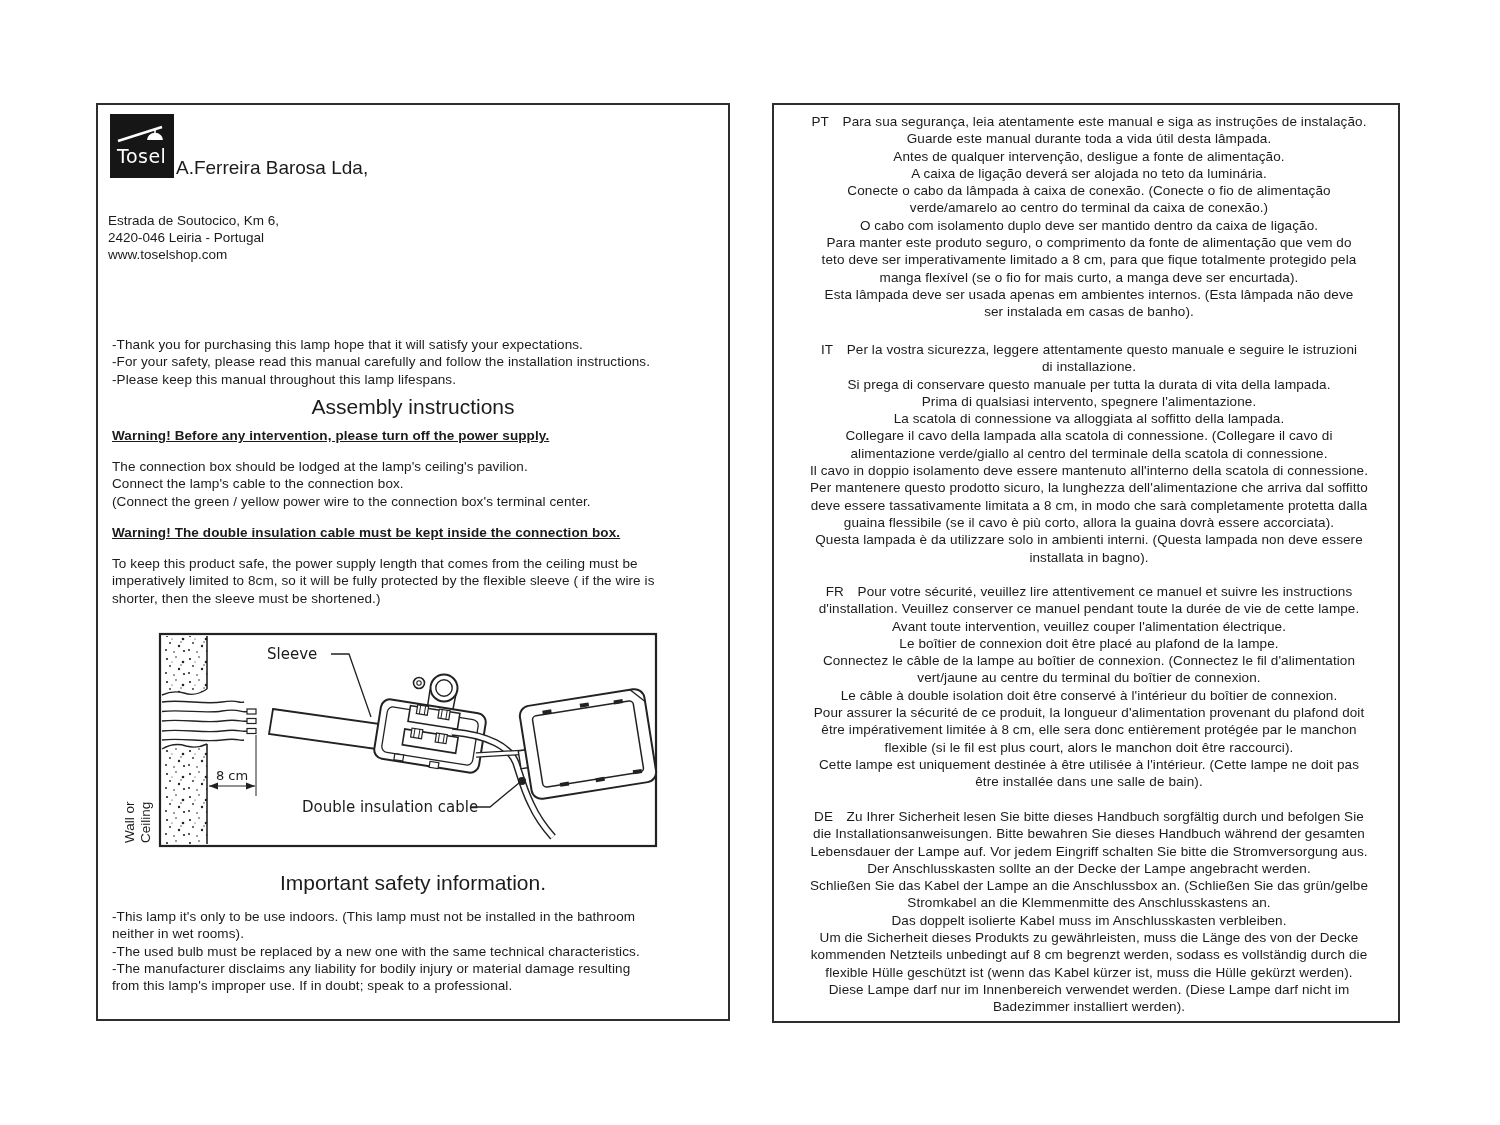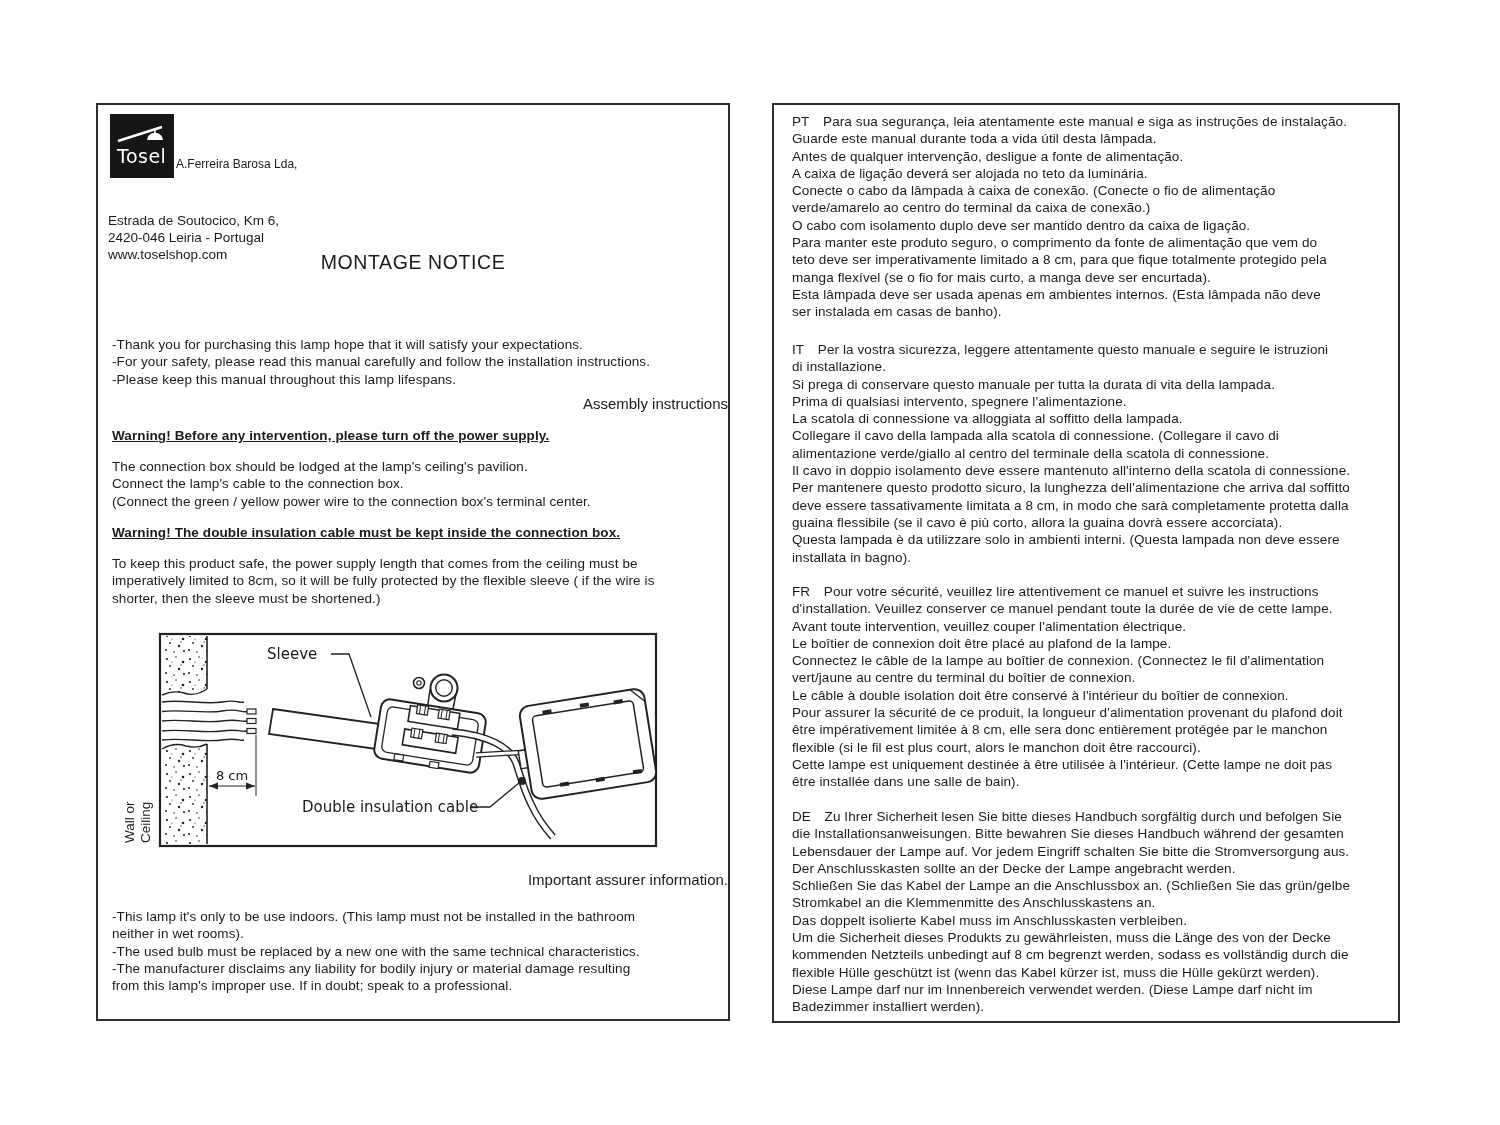--- a/index.html
+++ b/index.html
@@ -3,29 +3,29 @@
 <meta charset="utf-8">
 <style>
   html,body{margin:0;padding:0;}
   body{
     width:1500px;height:1125px;position:relative;background:#ffffff;
     font-family:"Liberation Sans",sans-serif;color:#1b1b1b;
     -webkit-font-smoothing:antialiased;
   }
   .panel{position:absolute;background:#fff;border:2px solid #2e2e2e;box-sizing:border-box;}
   .left-panel{left:96px;top:103px;width:634px;height:918px;}
-  .right-panel{left:772px;top:103px;width:628px;height:920px;}
+  .right-panel{left:772px;top:103px;width:628px;height:920px;text-align:center;}
   .pos{position:absolute;margin:0;}
   .body{font-size:13.5px;line-height:17.3px;white-space:pre-line;letter-spacing:0.1px;}
   .bold{font-weight:bold;text-decoration:underline;}
   .center{width:100%;text-align:center;}
   .title{font-size:19.5px;font-weight:400;letter-spacing:0.6px;}
   .subtitle{font-size:15px;font-weight:bold;}
-  .section-heading{font-size:15px;font-weight:400;text-align:right;}
-  .company-name{font-size:12px;}
+  .section-heading{font-size:21px;font-weight:400;}
+  .company-name{font-size:19px;}
   .address{font-size:13.5px;line-height:17.2px;white-space:pre-line;margin-top:36px;}
   .dlabel{font-family:"DejaVu Sans",sans-serif;font-size:15px;fill:#1b1b1b;}
   .dsmall{font-family:"DejaVu Sans",sans-serif;font-size:13px;fill:#1b1b1b;}
   .wlabel{font-family:"Liberation Sans",sans-serif;font-size:13.5px;fill:#1b1b1b;}
   .lnline{stroke:#222;fill:none;}
   .logotext{font-family:"DejaVu Sans",sans-serif;font-size:19px;fill:#fff;letter-spacing:0.5px;}
 </style>
 </head>
 <body>
 
@@ -39,21 +39,20 @@
       <path d="M45,15 V19.5" stroke="#fff" stroke-width="1.6" fill="none"></path>
       <path d="M37,26 a8,7.2 0 0 1 16,0 Z" fill="#fff"></path>
       <text x="7" y="49" class="logotext">Tosel</text>
     </svg>
 
     <div class="pos company-name" style="left:78px;top:52px;">A.Ferreira Barosa Lda,</div>
     <div class="pos address" style="left:10px;top:71px;">Estrada de Soutocico, Km 6,
 2420-046 Leiria - Portugal
 www.toselshop.com</div>
 
-    <h1 class="pos center title" style="top:146px;left:0;">MONTAGE NOTICE</h1>
 
     <div class="pos body" style="left:14px;top:231px;">-Thank you for purchasing this lamp hope that it will satisfy your expectations.
 -For your safety, please read this manual carefully and follow the installation instructions.
 -Please keep this manual throughout this lamp lifespans.</div>
 
     <h3 class="pos center section-heading" style="top:290px;left:0;">Assembly instructions</h3>
 
     <div class="pos body bold" style="left:14px;top:322px;">Warning! Before any intervention, please turn off the power supply.</div>
 
     <div class="pos body" style="left:14px;top:353px;">The connection box should be lodged at the lamp's ceiling's pavilion.
@@ -169,21 +168,21 @@
       <text x="184" y="180" class="dlabel">Double insulation cable</text>
       <path d="M352,175 H372 L401,151" class="lnline" stroke-width="1.3"></path>
       <circle cx="404" cy="149" r="4" fill="#222"></circle>
 
       <text transform="translate(16,211) rotate(-90)" class="wlabel">
         <tspan x="0" dy="0">Wall or</tspan>
         <tspan x="0" dy="16">Ceiling</tspan>
       </text>
     </svg>
 
-    <h3 class="pos center section-heading" style="top:766px;left:0;">Important assurer information.</h3>
+    <h3 class="pos center section-heading" style="top:766px;left:0;">Important safety information.</h3>
 
     <div class="pos body" style="left:14px;top:803px;">-This lamp it's only to be use indoors. (This lamp must not be installed in the bathroom
 neither in wet rooms).
 -The used bulb must be replaced by a new one with the same technical characteristics.
 -The manufacturer disclaims any liability for bodily injury or material damage resulting
 from this lamp's improper use. If in doubt; speak to a professional.</div>
   </section>
 
   <section class="panel right-panel">
     <div class="pos body" style="left:18px;top:8px;width:594px;">PT Para sua segurança, leia atentamente este manual e siga as instruções de instalação.

